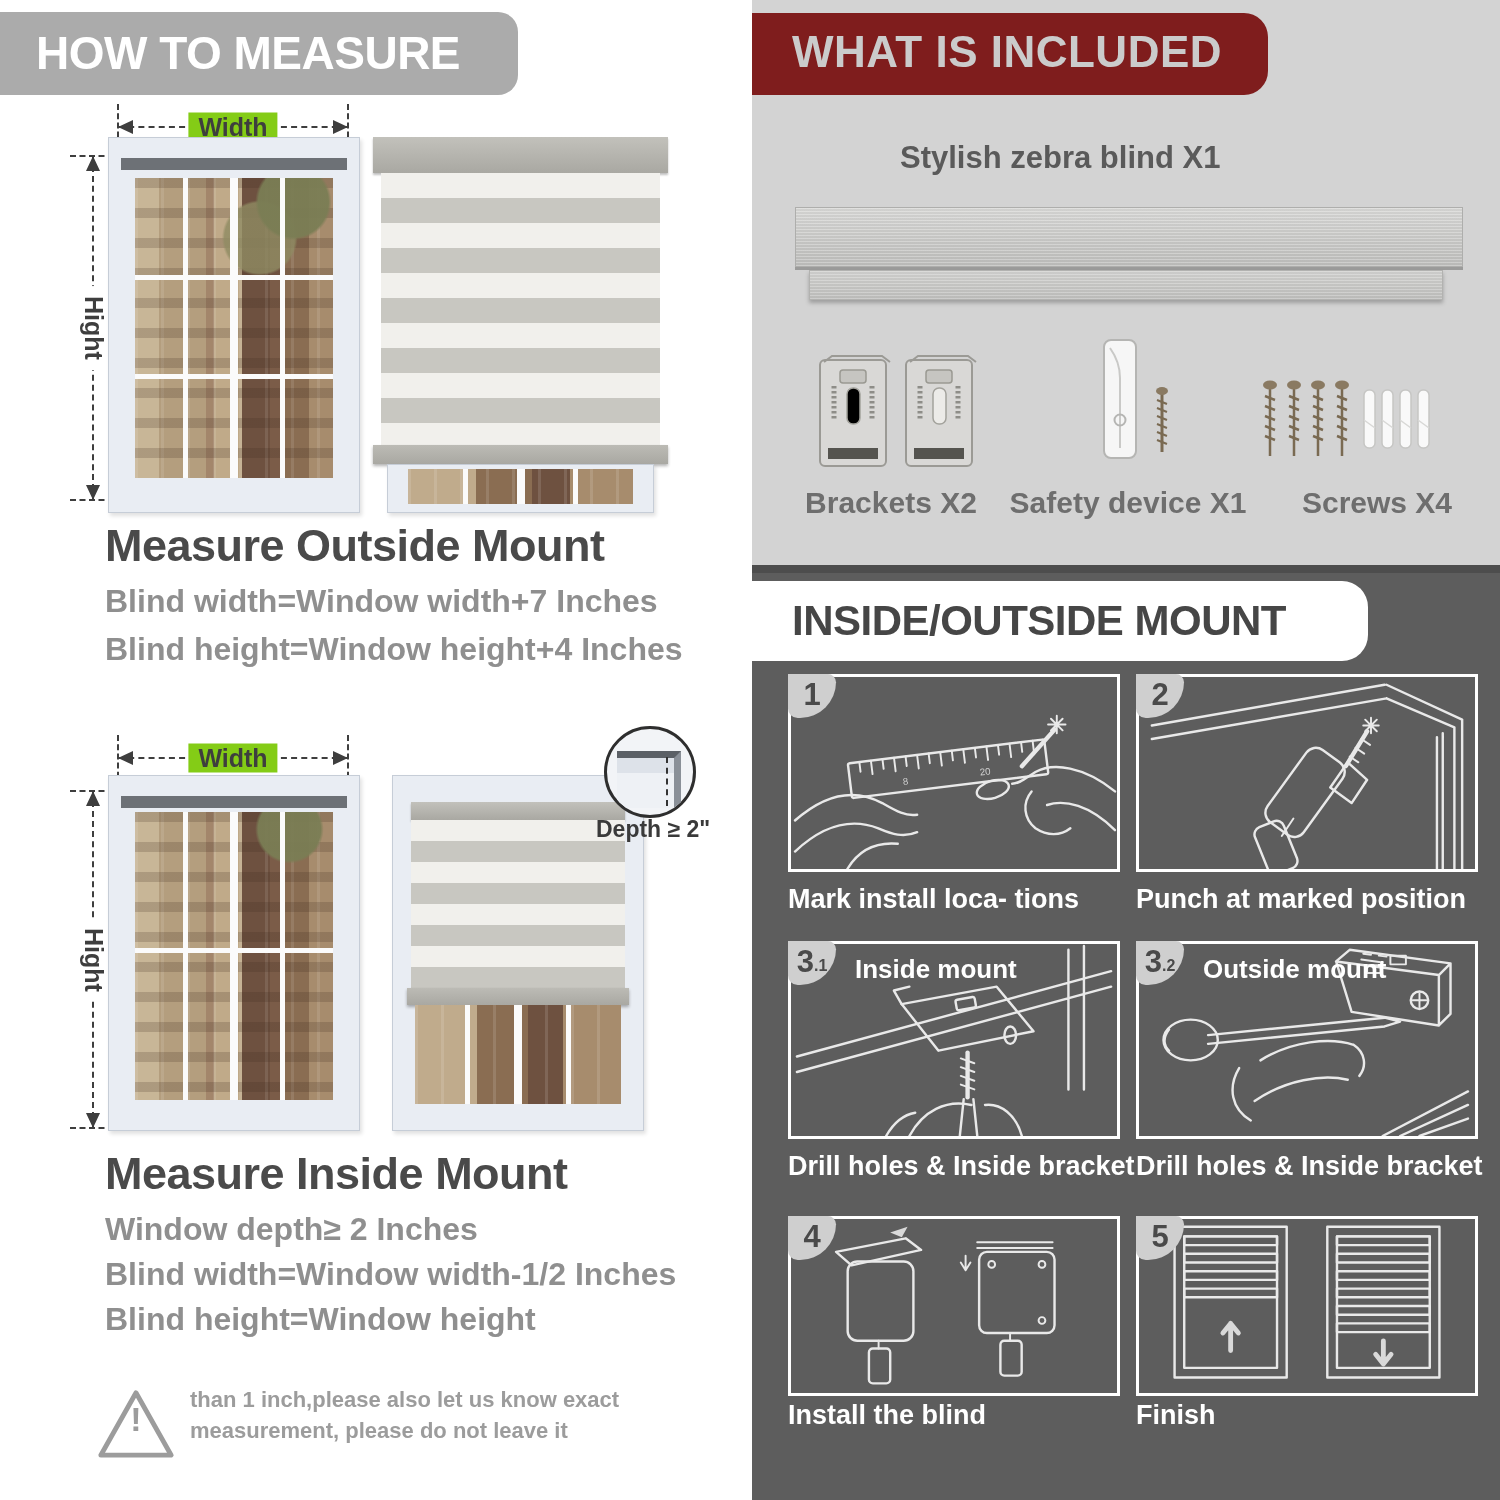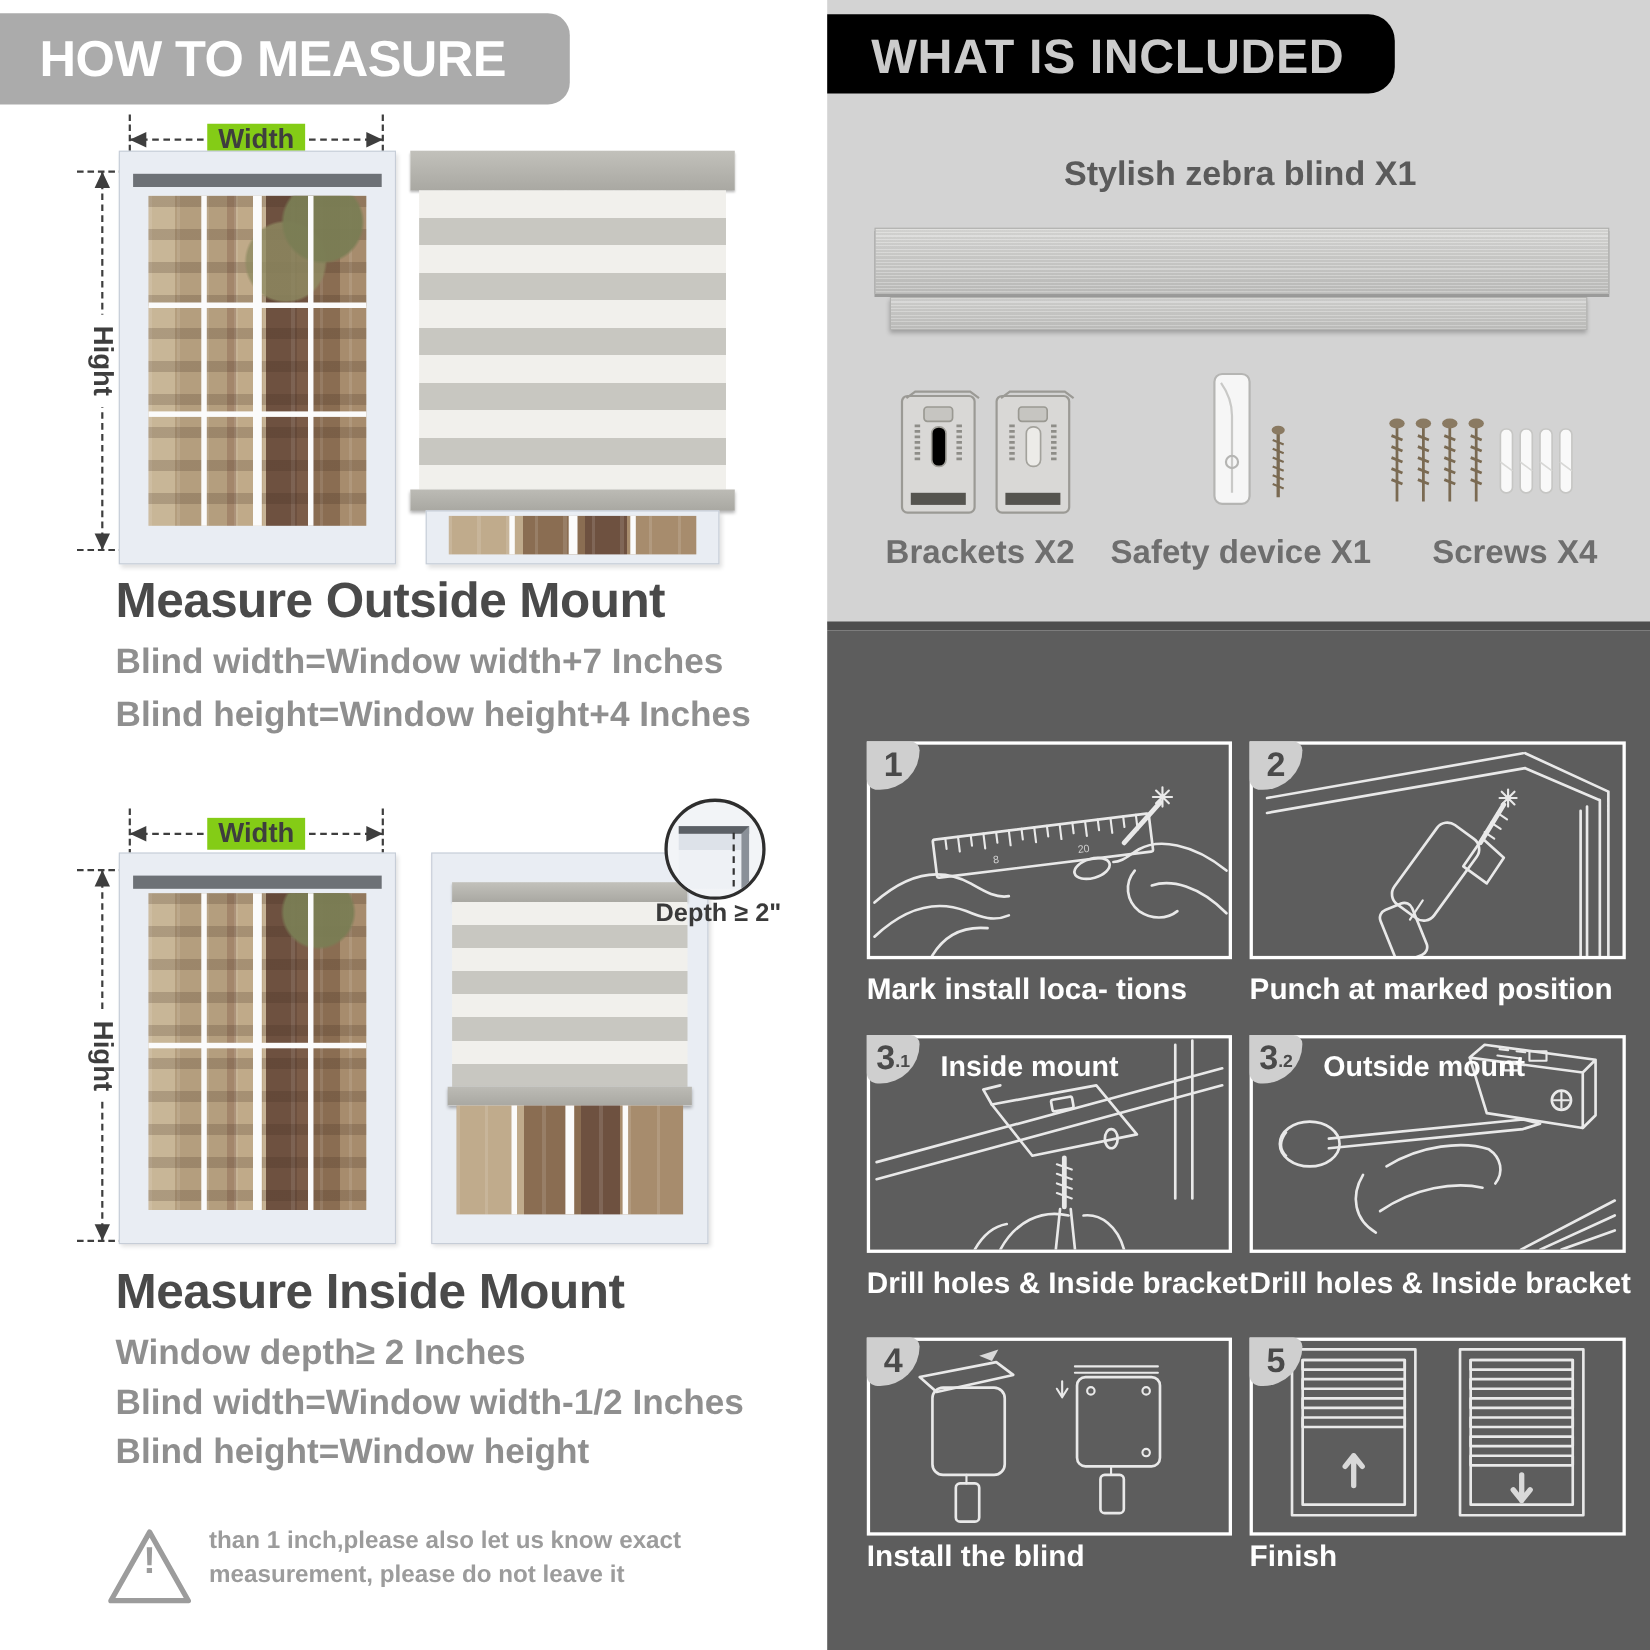--- a/index.html
+++ b/index.html
@@ -85,23 +85,23 @@
 
   
   .warn-text{font-size:22px;font-weight:bold;color:#9c9c9c;line-height:31px}
   .warn-glyph{position:absolute;left:0;top:14px;width:100%;text-align:center;
     font-size:34px;font-weight:bold;color:#9c9c9c}
 
   
   .panel-light{left:752px;top:0;width:748px;height:568px;background:#d3d3d3}
   .panel-divider{left:752px;top:565px;width:748px;height:8px;background:#4d4d4d}
   .panel-dark{left:752px;top:573px;width:748px;height:927px;background:#5d5d5d}
-  .included-box{left:752px;top:13px;width:516px;height:72px;background:#000000;border-radius:0 24px 24px 0;
+  .included-box{left:752px;top:13px;width:516px;height:82px;background:#7f1d1d;border-radius:0 24px 24px 0;
     color:#cbcbcb;font-size:44px;font-weight:bold;line-height:78px;padding-left:40px;letter-spacing:.5px}
-  .product-label{font-size:31px;font-weight:bold;color:#5a5a5a;text-align:center}
+  .product-label{font-size:31px;font-weight:bold;color:#5a5a5a;text-align:left}
   .rail-top{left:795px;top:207px;width:668px;height:60px;border:1px solid #aeaeac;
     background:repeating-linear-gradient(180deg,rgba(255,255,255,.22) 0 1px,rgba(0,0,0,.03) 1px 3px),
       linear-gradient(180deg,#d8d8d6 0,#cbcbc9 50%,#bfbfbd 100%);
     box-shadow:0 3px 0 rgba(125,125,123,.65)}
   .rail-bot{left:809px;top:270px;width:634px;height:30px;border:1px solid #b2b2b0;
     background:repeating-linear-gradient(180deg,rgba(255,255,255,.2) 0 1px,rgba(0,0,0,.03) 1px 3px),
       linear-gradient(180deg,#d2d2d0,#c0c0be);
     box-shadow:0 3px 4px rgba(0,0,0,.25)}
   .item-label{font-size:30px;font-weight:bold;color:#6e6e6e;text-align:center}
 
@@ -273,20 +273,21 @@
       <path d="M104,44 l11,8 M122,44 l11,8 M140,44 l11,8 M158,44 l11,8" stroke="#d8d8d6" stroke-width="1.5"></path>
     </svg>
   </div>
 
   <div class="abs item-label" style="left:791px;top:486px;width:200px">Brackets X2</div>
   <div class="abs item-label" style="left:1003px;top:486px;width:250px">Safety device X1</div>
   <div class="abs item-label" style="left:1292px;top:486px;width:170px">Screws X4</div>
 
   <div class="abs panel-divider"></div>
   <div class="abs panel-dark"></div>
+  <div class="abs mount-box">INSIDE/OUTSIDE MOUNT</div>
 
   <div class="abs step-box" style="left:788px;top:674px;width:332px;height:198px">
     <div class="badge">
       <span class="n">1</span>
         <span class="sub"></span>
     </div>
     <svg class="step-art" viewBox="0 0 332 198">
       <g transform="rotate(-7 165 95)">
         <rect x="58" y="76" width="204" height="36" rx="2"></rect>
         <path class="thin" d="M70,76 v10 M82,76 v14 M94,76 v10 M106,76 v14 M118,76 v10 M130,76 v14 M142,76 v10 M154,76 v14 M166,76 v10 M178,76 v14 M190,76 v10 M202,76 v14 M214,76 v10 M226,76 v14 M238,76 v10 M250,76 v14"></path>

